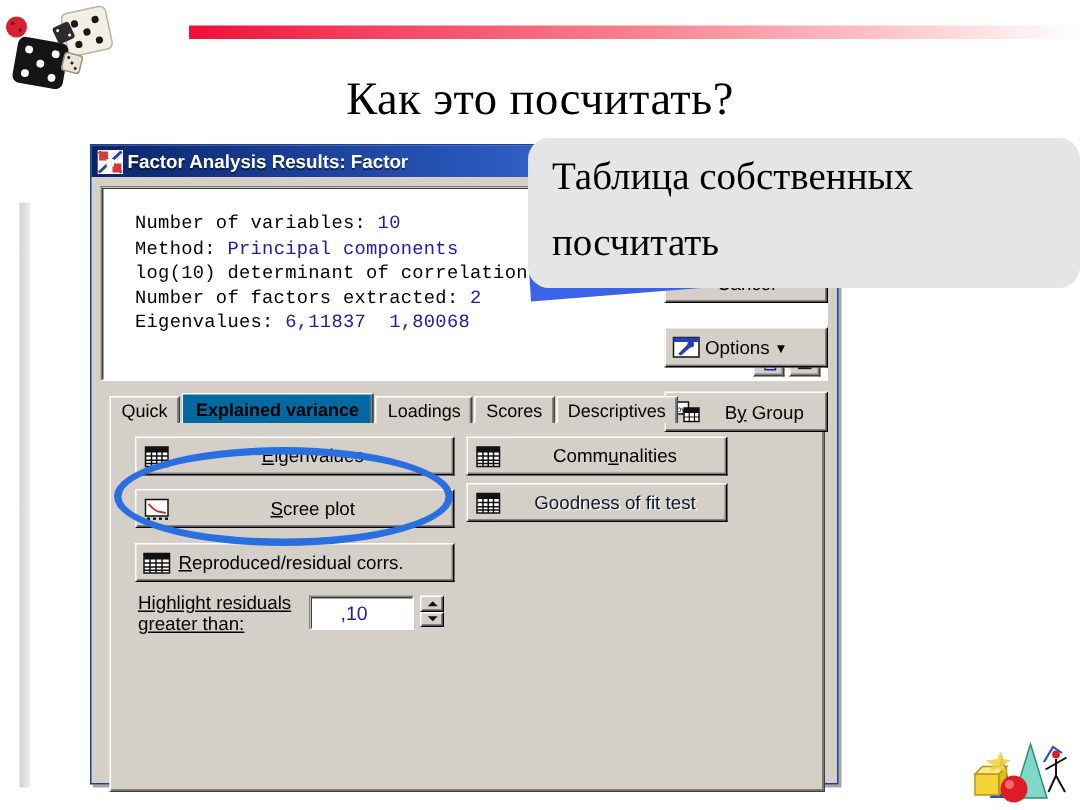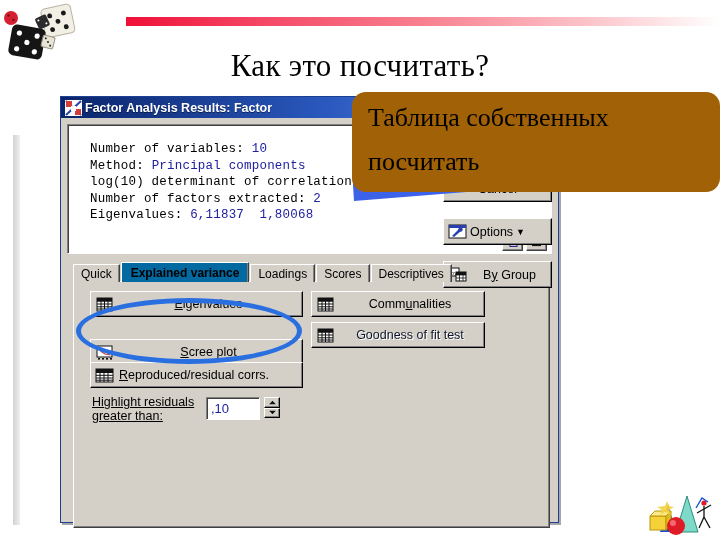--- a/index.html
+++ b/index.html
@@ -107,35 +107,35 @@
   }
   .btn .lbl{flex:1;text-align:center;}
   .btn .bico{width:21px;height:17px;margin-left:3px;flex:none;}
   .btn.disabled .lbl{color:#0f172a;text-shadow:1px 1px 0 #fff;}
 
   .ul{text-decoration:underline;}
 
   
   .b-eig{position:absolute;left:16px;top:9px;width:211px;height:24px;}
   .b-com{position:absolute;left:237px;top:9px;width:172px;height:24px;}
-  .b-scr{position:absolute;left:16px;top:57px;width:211px;height:24px;}
+  .b-scr{position:absolute;left:16px;top:44px;width:211px;height:24px;}
   .b-gof{position:absolute;left:237px;top:40px;width:172px;height:24px;}
   .b-rep{position:absolute;left:16px;top:80px;width:211px;height:24px;}
 
   .hl-label{
     position:absolute;left:18px;top:113px;
     font-size:12.5px;line-height:14px;color:#000;
   }
   .spin-wrap{position:absolute;left:132px;top:115px;display:flex;}
   .spin-field{
     width:48px;height:21px;background:#fff;
     border:1px solid #808080;border-right-color:#fff;border-bottom-color:#fff;
     box-shadow:inset 1px 1px 0 #404040;
     font-size:13px;color:#2020a0;display:flex;align-items:center;
-    padding-left:4px;font-family:"Liberation Sans", sans-serif;
+    padding-left:20px;font-family:"Liberation Sans", sans-serif;
   }
   .spin-btns{margin-left:4px;width:16px;height:21px;display:flex;flex-direction:column;}
   .spin-b{
     flex:1;background:#d4d0c8;
     border:1px solid #fff;border-right-color:#000;border-bottom-color:#000;
     box-shadow:inset -1px -1px 0 #808080;
     display:flex;align-items:center;justify-content:center;
   }
   .b-sum{
     position:absolute;right:6px;top:38px;width:107px;height:25px;
@@ -151,21 +151,21 @@
     flex:1;margin:0 3px;border:1px dotted #000;text-align:center;
     font-size:12.5px;line-height:17px;
   }
   .b-can{position:absolute;right:6px;top:78px;width:107px;height:25px;}
   .b-opt{position:absolute;right:6px;top:121px;width:107px;height:25px;}
   .b-grp{position:absolute;right:6px;top:164px;width:107px;height:25px;}
 
   
   #callout{
     position:absolute;left:352px;top:92px;width:368px;height:100px;
-    background:#a16207;border-radius:14px;
+    background:#e5e5e5;border-radius:14px;
     z-index:20;
   }
   #callout .txt{
     font-family:"Liberation Serif", serif;
     font-size:26px;color:#000;line-height:44px;
     padding:4px 0 0 16px;
   }
   #callout-tail{
     position:absolute;left:352px;top:168px;width:190px;height:35px;z-index:19;
   }

